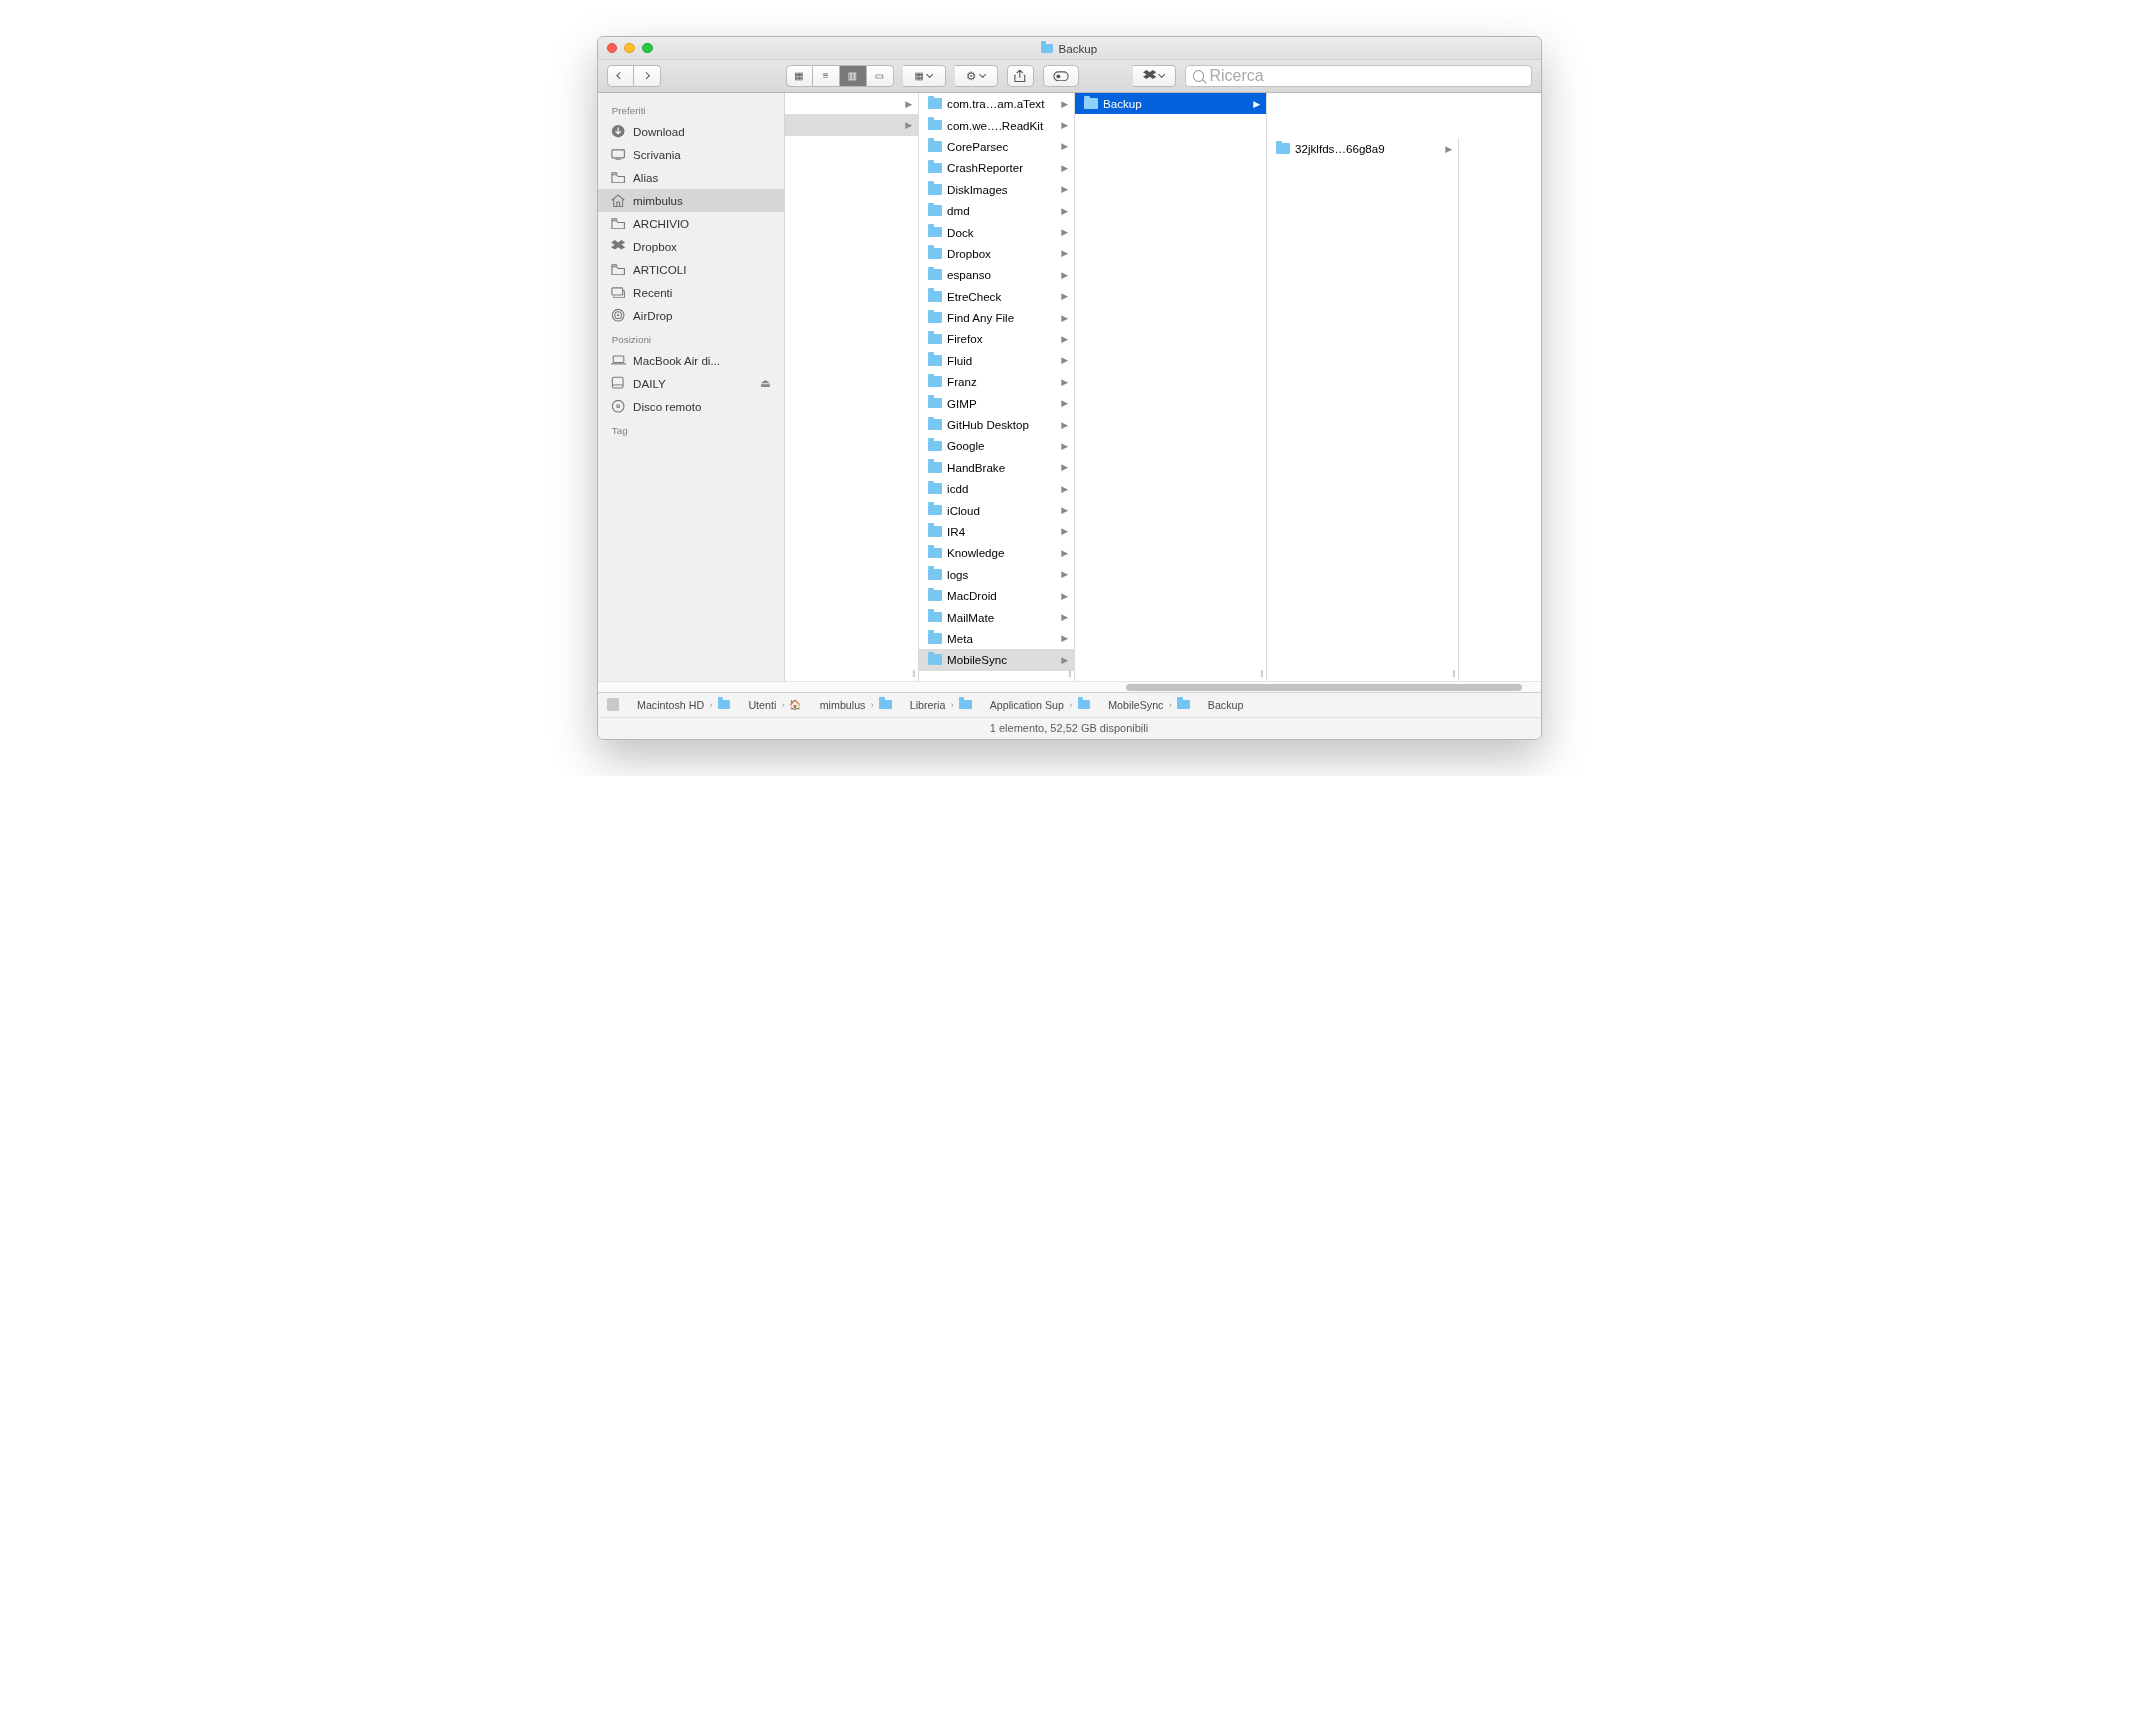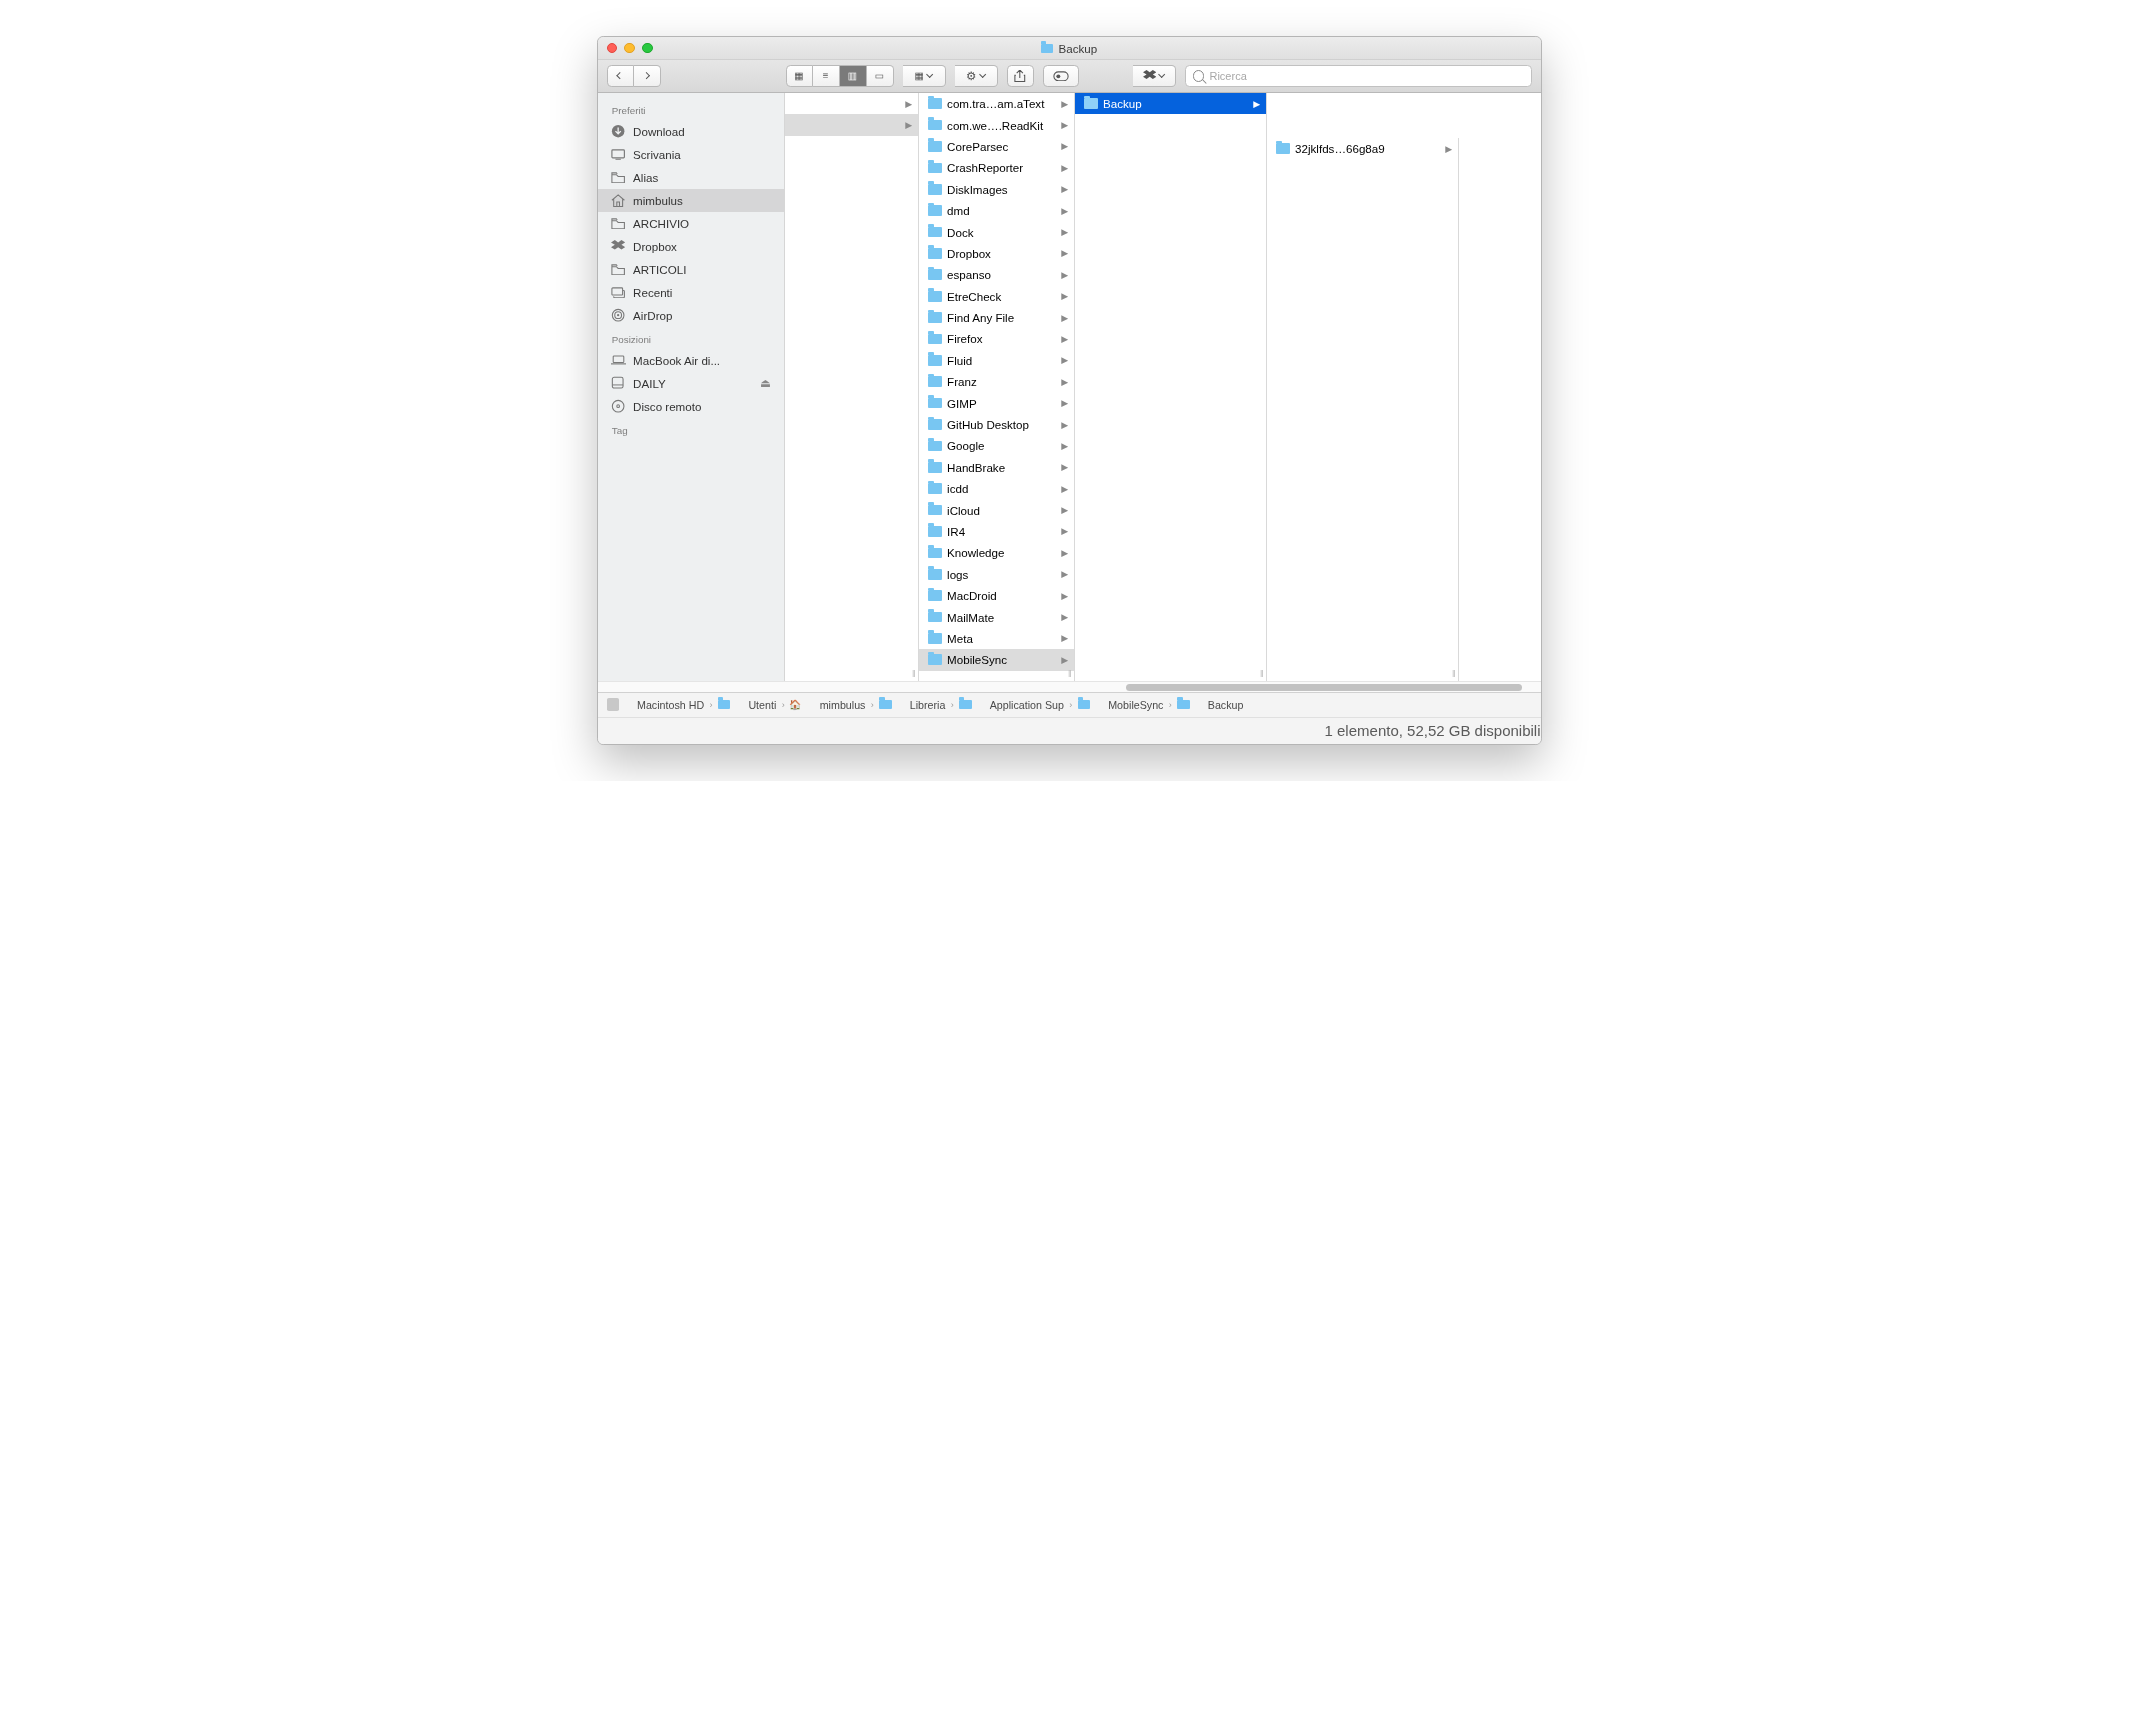--- a/index.html
+++ b/index.html
@@ -79,21 +79,21 @@
     flex: 1;
     display:flex;
     align-items:center;
     background:#fff;
     border:0.9px solid #c1c1c1;
     border-radius:4.5px;
     height:21.4px;
     padding:0 7.1px;
     gap:5.3px;
   }
-  .search input { border:none; outline:none; font-size:11px; flex:1; color:#333; }
+  .search input { border:none; outline:none; font-size:16px; flex:1; color:#333; }
   .search input::placeholder { color:#a8a8a8; }
   .magnify { width:11.6px; height:11.6px; border:1.3px solid #888; border-radius:50%; position:relative; }
   .magnify:after { content:""; position:absolute; width:4.5px; height:1.3px; background:#888; transform:rotate(45deg); bottom:-1.8px; right:-3.6px; }
   .chev { display:inline-block; width:5.3px; height:5.3px; border-right:1.3px solid #555; border-bottom:1.3px solid #555; }
   .chev.left { transform:rotate(135deg); }
   .chev.right { transform:rotate(-45deg); }
   .chev.down { transform:rotate(45deg); margin-bottom:1.8px; }
   .view-icon { font-size:9.8px; }
 
   
@@ -149,22 +149,22 @@
     gap:3.6px;
     font-size:10.7px;
     color:#4a4a4a;
     overflow:hidden;
   }
   .pathbar .crumb { display:flex; align-items:center; gap:18px; white-space:nowrap; }
   .pathbar .sep { color:#999; font-size:9px; padding:0 1.8px; }
   .status {
     background:#f4f4f4;
     border-top:0.9px solid #e0e0e0;
-    text-align:right;
-    font-size:15px;
+    text-align:center;
+    font-size:11px;
     color:#5a5a5a;
     padding:4.5px 0;
   }
   .disk-ic { width:12.5px; height:12.5px; background:#c8c8c8; border-radius:1.8px; display:inline-block; vertical-align:middle; }
   .home-ic { width:11.6px; height:11.6px; display:inline-flex; align-items:center; justify-content:center; font-size:9.8px; color:#c99a5a; }
   .hscroll {
     height: 10.7px;
     background:#fafafa;
     border-top:0.9px solid #e5e5e5;
     position:relative;

